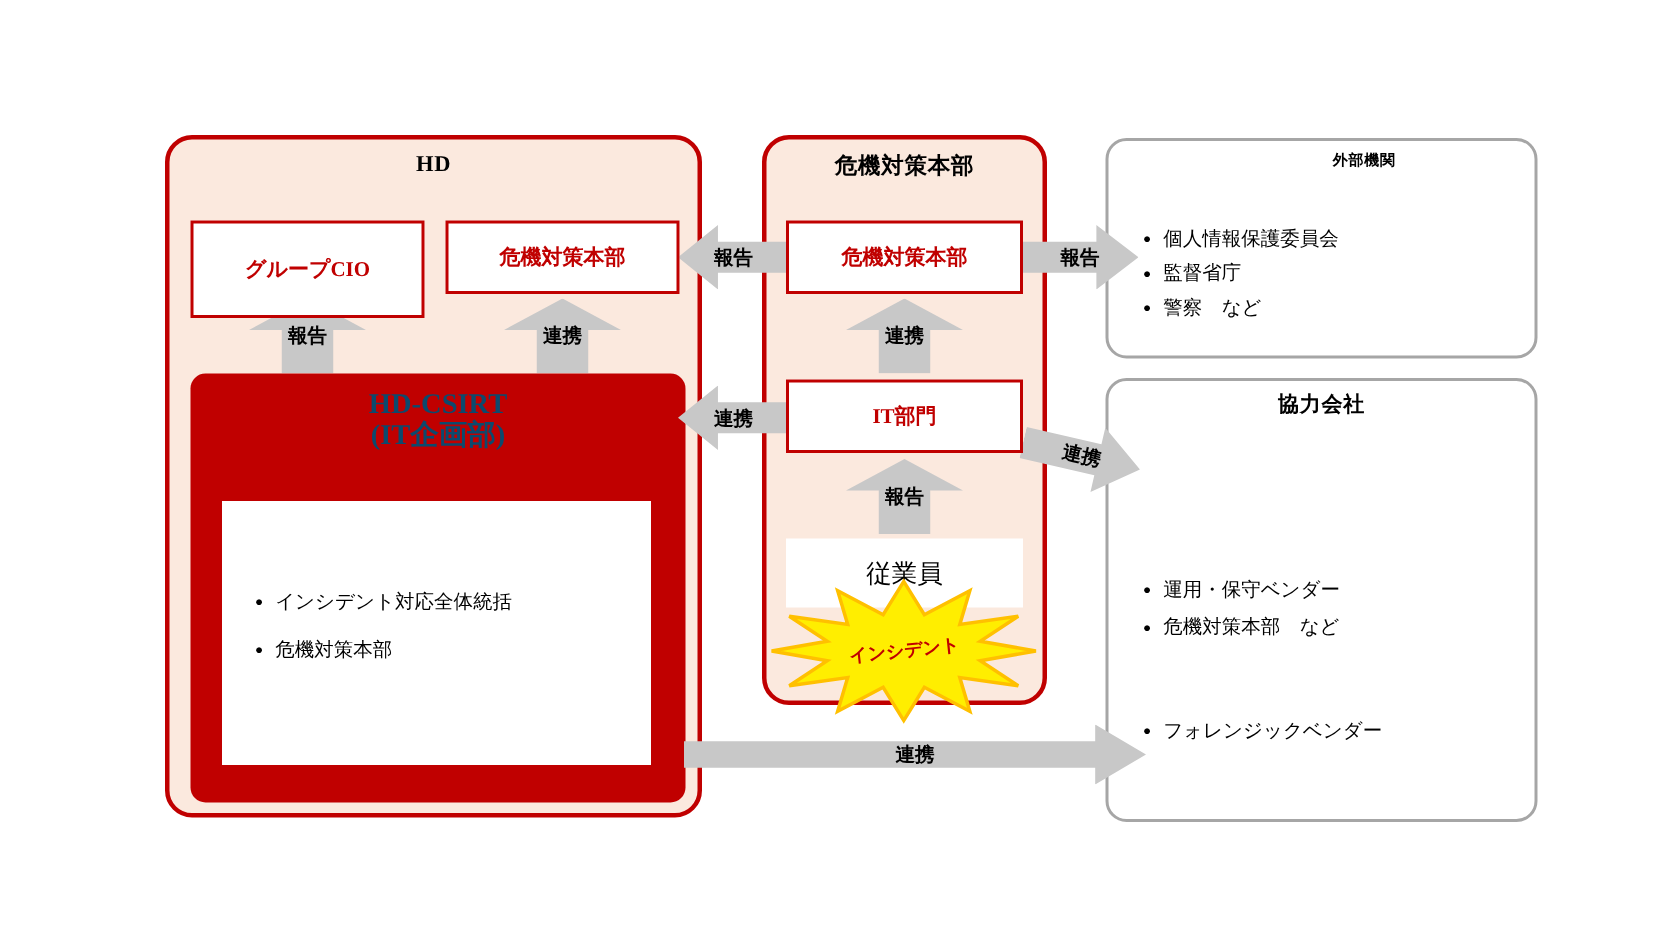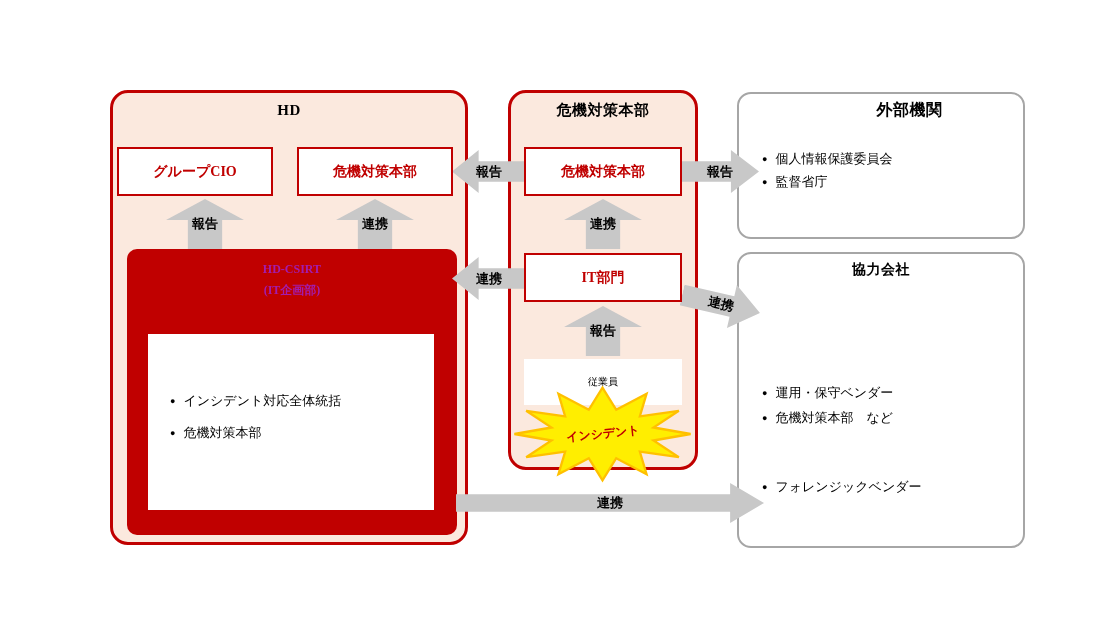--- a/index.html
+++ b/index.html
@@ -13,25 +13,25 @@
   .panel-red  { background:#FBE9DE; border:3px solid #C00000; border-radius:18px; }
   .panel-gray { background:#ffffff; border:2px solid #A6A6A6; border-radius:14px; }
   .panel-title { font-weight:bold; font-size:15px; color:#000; text-align:center; letter-spacing:.5px; }
 
   
   .box-red {
     background:#ffffff; border:2px solid #C00000; color:#C00000;
     font-weight:bold; font-size:14px; display:flex; align-items:center; justify-content:center;
   }
   .box-plain {
-    background:#ffffff; color:#000; font-size:10px;
+    background:#ffffff; color:#000; font-size:17px;
     display:flex; align-items:center; justify-content:center;
   }
   .csirt { background:#C00000; border-radius:10px; }
-  .csirt-title { color:#a21caf; font-weight:bold; font-size:12px; text-align:center; line-height:21px; }
+  .csirt-title { color:#0c4a6e; font-weight:bold; font-size:19px; text-align:center; line-height:21px; }
   .white-panel { background:#ffffff; }
 
   
   .list-item { font-size:13px; color:#000; white-space:nowrap; }
   .bullet { display:inline-block; margin-right:8px; }
   .bullet::before { content:"●"; font-size:9px; position:relative; top:-1px; }
 
   
   .arrow { position:absolute; }
   .arrow .shape { position:absolute; inset:0; background:#C8C8C8; }
@@ -54,21 +54,21 @@
   .z1 { z-index:1; } .z2 { z-index:2; } .z3 { z-index:3; } .z4 { z-index:4; }
 </style>
 </head>
 <body>
 
 <div class="canvas">
 
   <div class="abs panel-red z1" style="left:110px; top:90px; width:358px; height:455px;"></div>
   <div class="abs panel-title z3" style="left:110px; top:102px; width:358px;">HD</div>
 
-  <div class="abs box-red z3" style="left:117px; top:147px; width:156px; height:49px;">
+  <div class="abs box-red z3" style="left:127px; top:147px; width:156px; height:65px;">
     <span>グループCIO</span>
   </div>
 
   <div class="abs box-red z3" style="left:297px; top:147px; width:156px; height:49px;">
     <span>危機対策本部</span>
   </div>
 
   <div class="arrow z2" style="left:166px; top:199px; width:78px; height:50px;">
     <div class="shape up"></div>
     <span class="arrow-label">報告</span>
@@ -118,27 +118,30 @@
   </div>
 
   <div class="burst z4" style="left:505px; top:383px; width:195px; height:102px;">
     <svg width="195" height="102" viewBox="0 0 200 110">
       <polygon points="195,55 155,62 182.3,80 140.3,74.1 147.5,98.3 114.8,81.1 100,105 85.2,81.1 52.5,98.3 59.7,74.1 17.7,80 45,62 5,55 45,48 17.7,30 59.7,35.9 52.5,11.7 85.2,28.9 100,5 114.8,28.9 147.5,11.7 140.3,35.9 182.3,30 155,48" fill="#FFEE00" stroke="#FFC000" stroke-width="2.5" stroke-linejoin="miter"></polygon>
     </svg>
     <span class="burst-label">インシデント</span>
   </div>
 
   <div class="abs panel-gray z1" style="left:737px; top:92px; width:288px; height:147px;"></div>
-  <div class="abs panel-title z3" style="left:737px; top:100px; width:345px; font-size:16px;">外部機関</div>
+  <div class="abs panel-title z3" style="left:737px; top:100px; width:345px; font-size:10px;">外部機関</div>
   <div class="abs z3" style="left:762px; top:148px;">
     <div class="list-item" style="line-height:22px;">
       <span class="bullet"></span><span>個人情報保護委員会</span>
     </div>
     <div class="list-item" style="line-height:22px;">
       <span class="bullet"></span><span>監督省庁</span>
+    </div>
+    <div class="list-item" style="line-height:22px;">
+      <span class="bullet"></span><span>警察　など</span>
     </div>
   </div>
 
   <div class="abs panel-gray z1" style="left:737px; top:252px; width:288px; height:296px;"></div>
   <div class="abs panel-title z3" style="left:737px; top:261px; width:288px; font-size:14px;">協力会社</div>
   <div class="abs z3" style="left:762px; top:344px;margin-top:37px;">
     <div class="list-item" style="line-height:24px;">
       <span class="bullet"></span><span>運用・保守ベンダー</span>
     </div>
     <div class="list-item" style="line-height:24px;">

